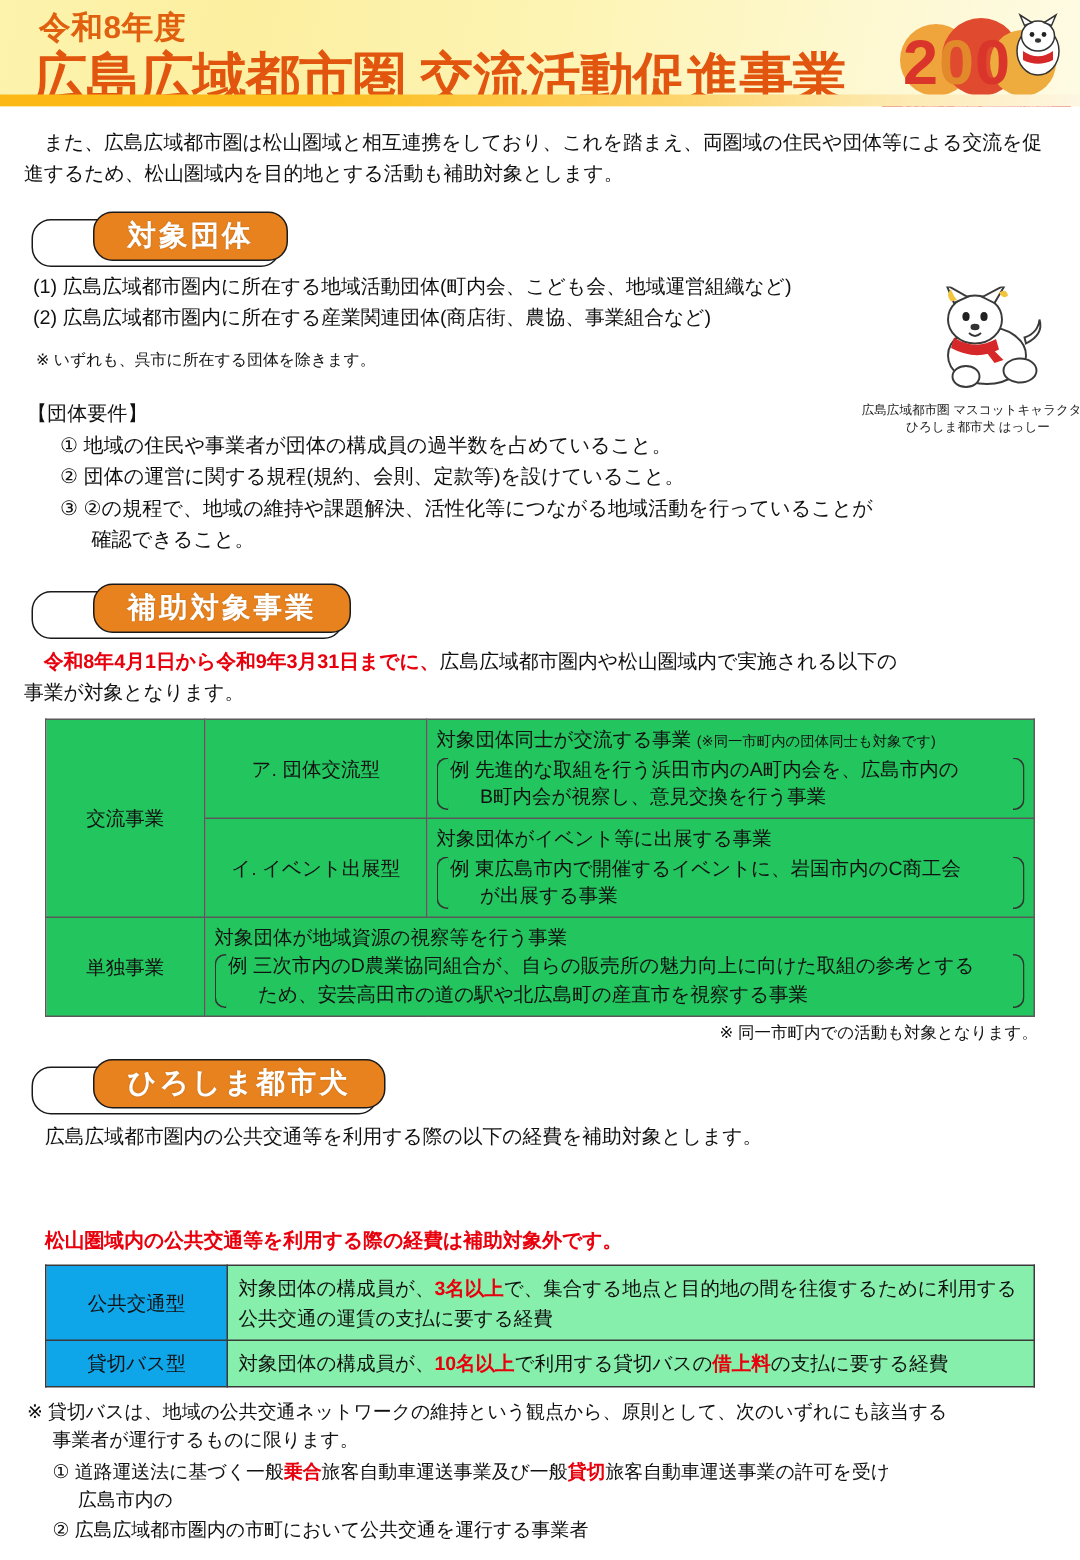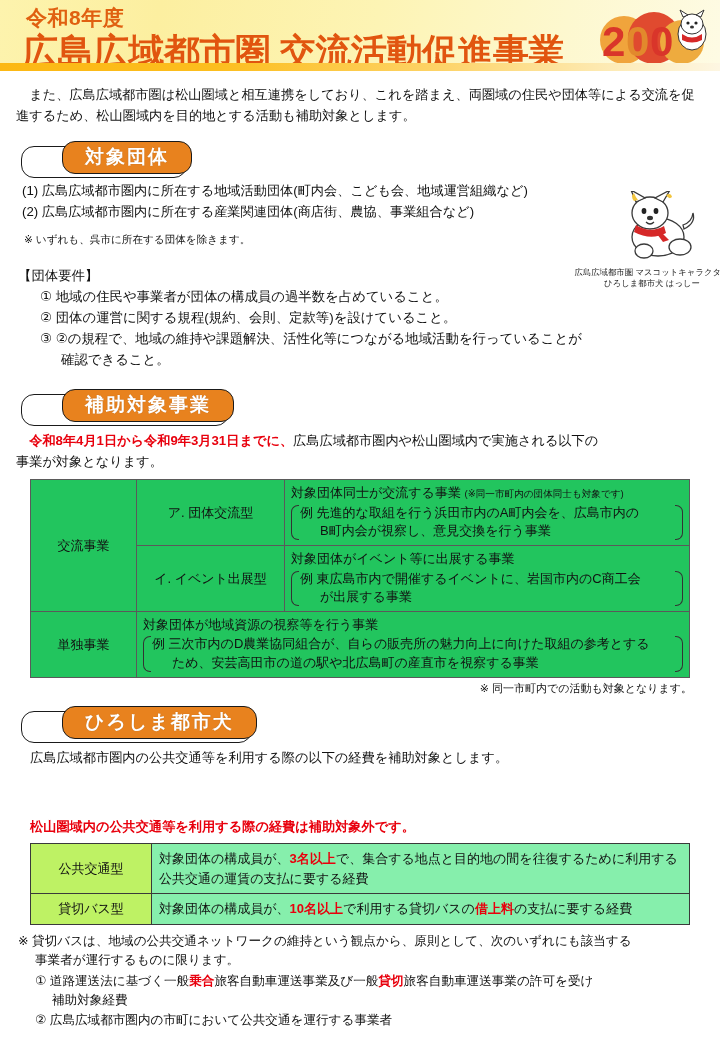--- a/index.html
+++ b/index.html
@@ -229,21 +229,21 @@
   }
   table.grid2 td {
     border: 1.4px solid #3a3a3a;
     padding: 5px 7px;
     font-size: 13px;
     line-height: 1.5;
     vertical-align: middle;
     background: #86efac;
   }
   table.grid2 td.cat2 {
-    background: #bef264;
+    background: #0ea5e9;
     text-align: center;
     width: 106px;
   }
 
   .foot {
     margin: 7px 16px 0 18px;
     font-size: 12.6px;
     line-height: 1.54;
   }
   .foot .hang { padding-left: 17px; text-indent: -17px; }
@@ -424,18 +424,18 @@
         <td class="cat2">貸切バス型</td>
         <td><span>対象団体の構成員が、</span><span class="red">10名以上</span><span>で利用する貸切バスの</span><span class="red">借上料</span><span>の支払に要する経費</span></td>
       </tr>
     </tbody>
       </table>
 
     <div class="foot">
       <div class="hang"><span>※ 貸切バスは、地域の公共交通ネットワークの維持という観点から、原則として、次のいずれにも該当する</span></div>
       <div style="padding-left:17px;">事業者が運行するものに限ります。</div>
       <div class="n1"><span>① 道路運送法に基づく一般</span><span class="red">乗合</span><span>旅客自動車運送事業及び一般</span><span class="red">貸切</span><span>旅客自動車運送事業の許可を受け</span></div>
-      <div class="n1b">補助対象経費</div>
+      <div class="n1b">広島市内の</div>
       <div class="n1">② 広島広域都市圏内の市町において公共交通を運行する事業者</div>
     </div>
   </div>
 
 </div>
 
 </body></html>

